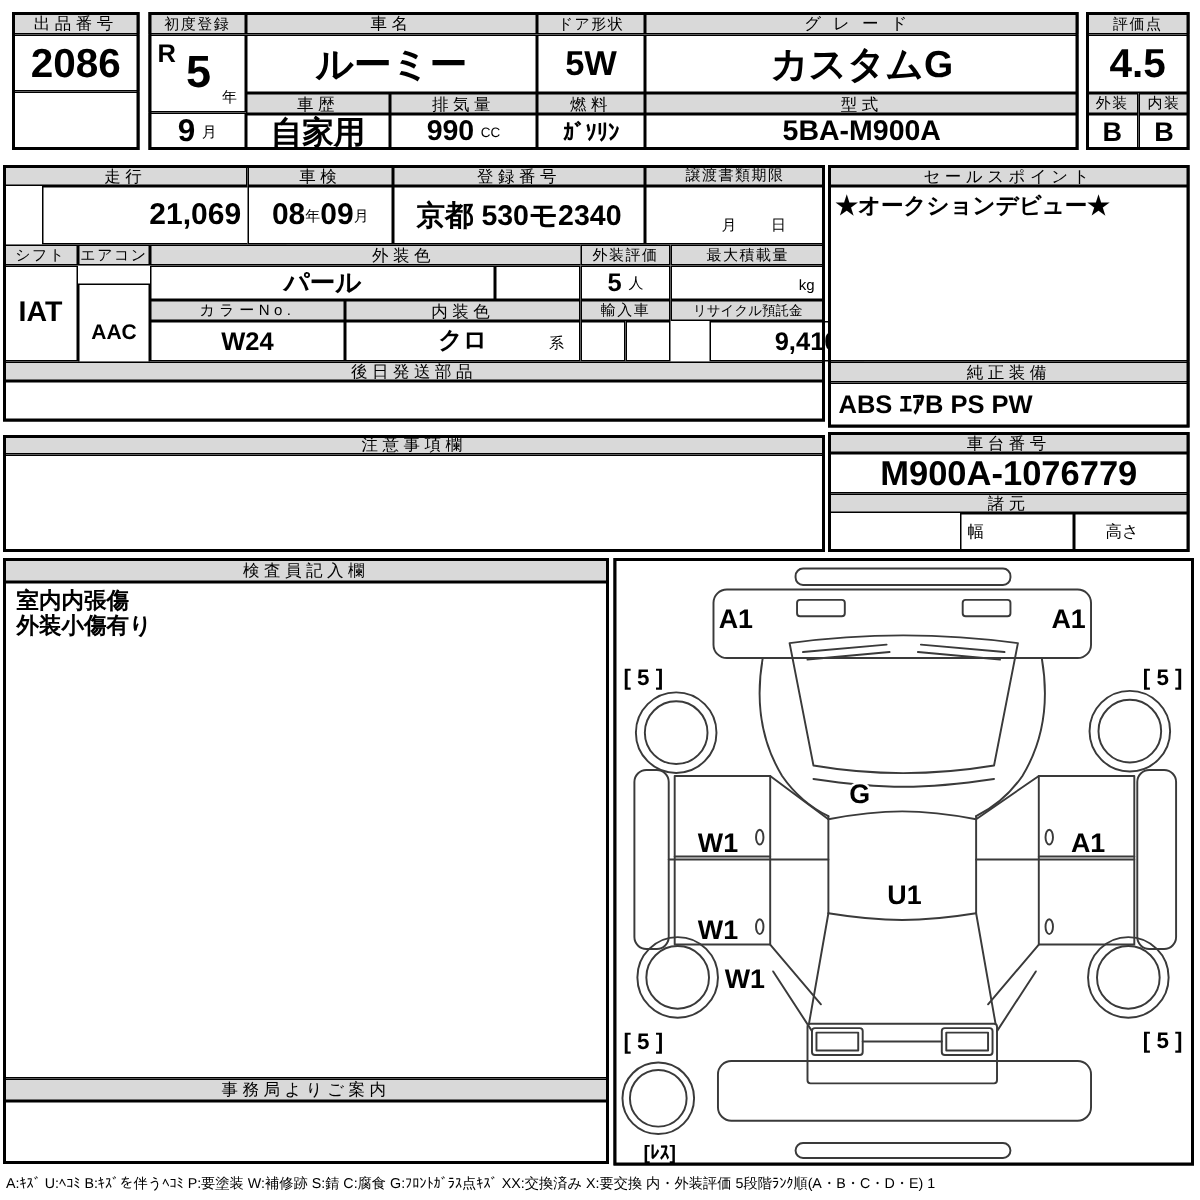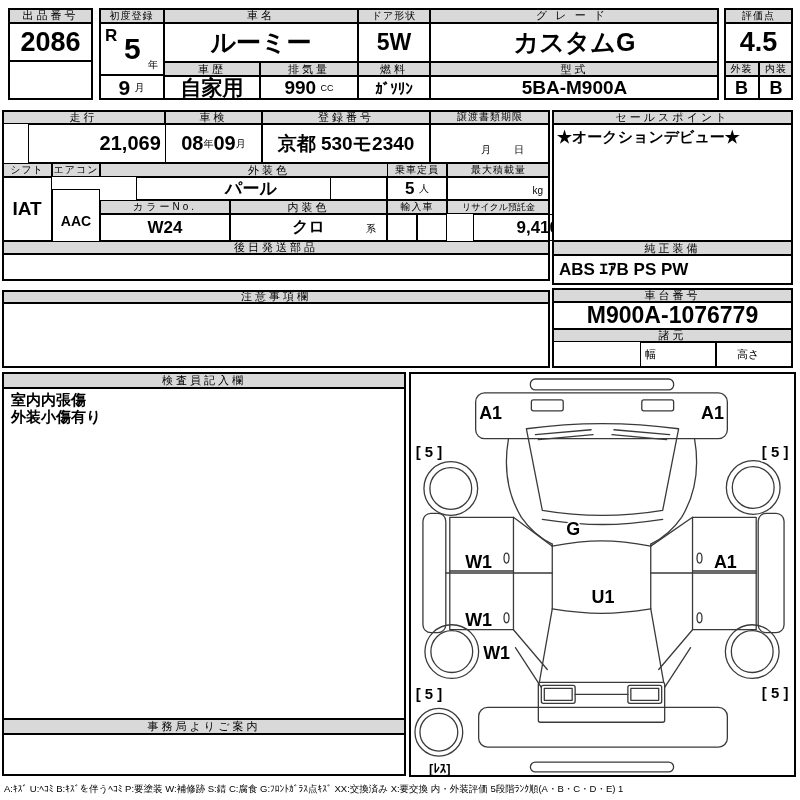--- a/index.html
+++ b/index.html
@@ -77,31 +77,31 @@
   <span style="position:absolute;left:50px;bottom:5px;font-size:10px;">月</span>
   <span style="position:absolute;right:25px;bottom:5px;font-size:10px;">日</span>
 </div>
 
 <div class="cell hdr hdr-tight" style="left:2px;top:163px;width:50px;height:14px;">シフト</div>
 <div class="cell hdr hdr-tight" style="left:52px;top:163px;width:48px;height:14px;">エアコン</div>
 <div class="cell val" style="left:2px;top:177px;width:50px;height:64px;font-size:19px;">IAT</div>
 <div class="cell val" style="left:52px;top:177px;width:48px;height:64px;font-size:14px;margin-top:12px;">AAC</div>
 
 <div class="cell hdr" style="left:100px;top:163px;width:338px;height:14px;">外装色</div>
-<div class="cell val" style="left:100px;top:177px;width:230px;height:23px;font-size:17px;margin-left:36px;">パール</div>
+<div class="cell val" style="left:100px;top:177px;width:230px;height:23px;font-size:17px;">パール</div>
 <div class="cell" style="left:330px;top:177px;width:57px;height:23px;"></div>
 <div class="cell hdr hdr-tight" style="left:100px;top:200px;width:130px;height:14px;letter-spacing:3px;">カラーNo.</div>
 <div class="cell hdr" style="left:230px;top:200px;width:157px;height:14px;">内装色</div>
 <div class="cell val" style="left:100px;top:214px;width:130px;height:27px;font-size:17px;">W24</div>
 <div class="cell val" style="left:230px;top:214px;width:157px;height:27px;">
   <span style="font-size:16px;">クロ</span>
   <span style="position:absolute;right:10px;bottom:4px;font-size:10px;font-weight:normal;">系</span>
 </div>
 
-<div class="cell hdr hdr-tight" style="left:387px;top:163px;width:60px;height:14px;">乗車定員</div>
+<div class="cell hdr hdr-tight" style="left:387px;top:163px;width:60px;height:14px;">外装評価</div>
 <div class="cell val" style="left:387px;top:177px;width:60px;height:23px;">
   <span style="font-size:17px;">5</span>&nbsp;<span class="small-u">人</span>
 </div>
 <div class="cell hdr hdr-tight" style="left:447px;top:163px;width:103px;height:14px;">最大積載量</div>
 <div class="cell" style="left:447px;top:177px;width:103px;height:23px;">
   <span style="position:absolute;right:6px;bottom:3px;font-size:10px;">kg</span>
 </div>
 <div class="cell hdr hdr-tight" style="left:387px;top:200px;width:60px;height:14px;">輸入車</div>
 <div class="cell" style="left:387px;top:214px;width:30px;height:27px;"></div>
 <div class="cell" style="left:417px;top:214px;width:30px;height:27px;"></div>

